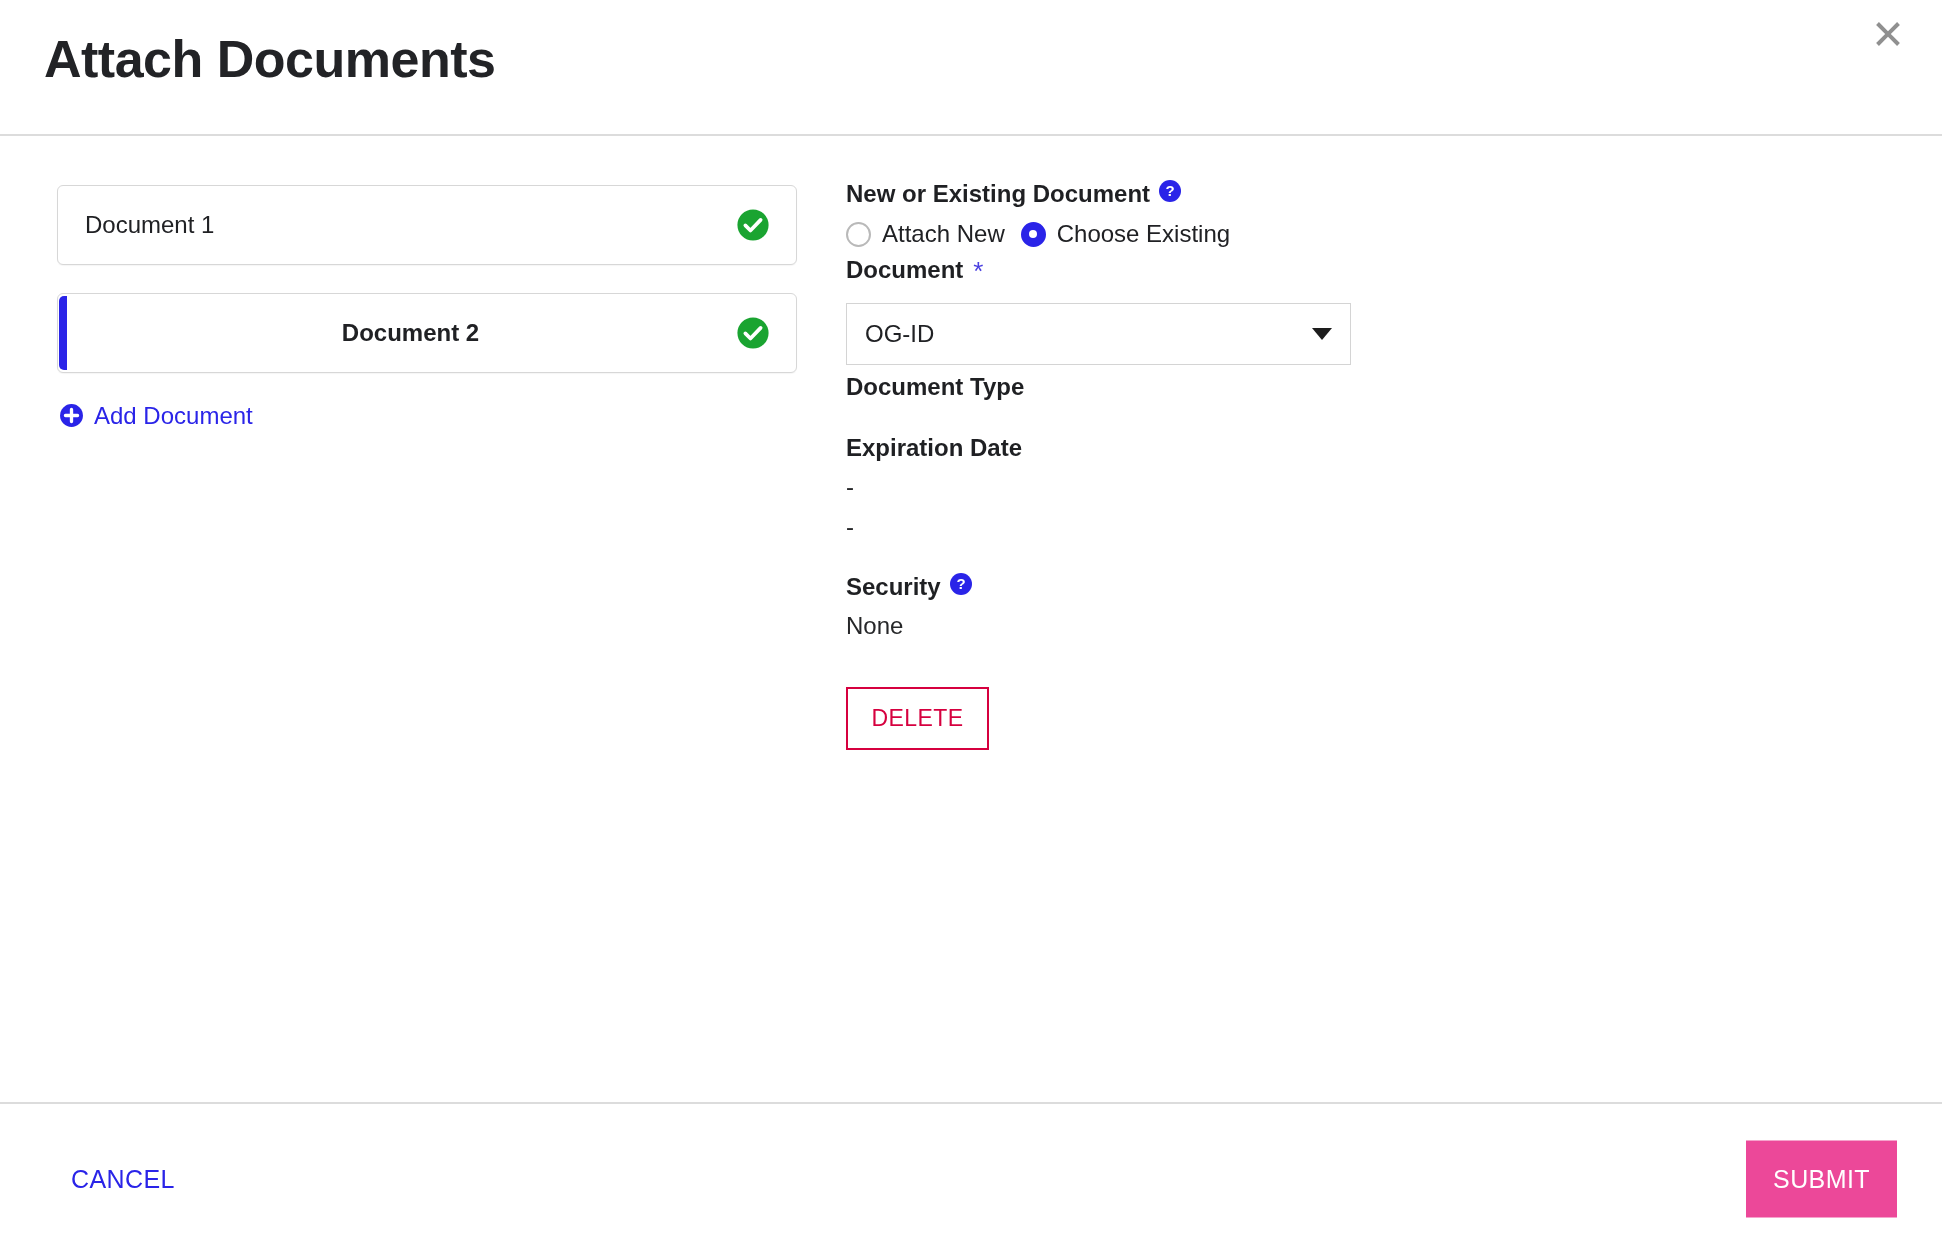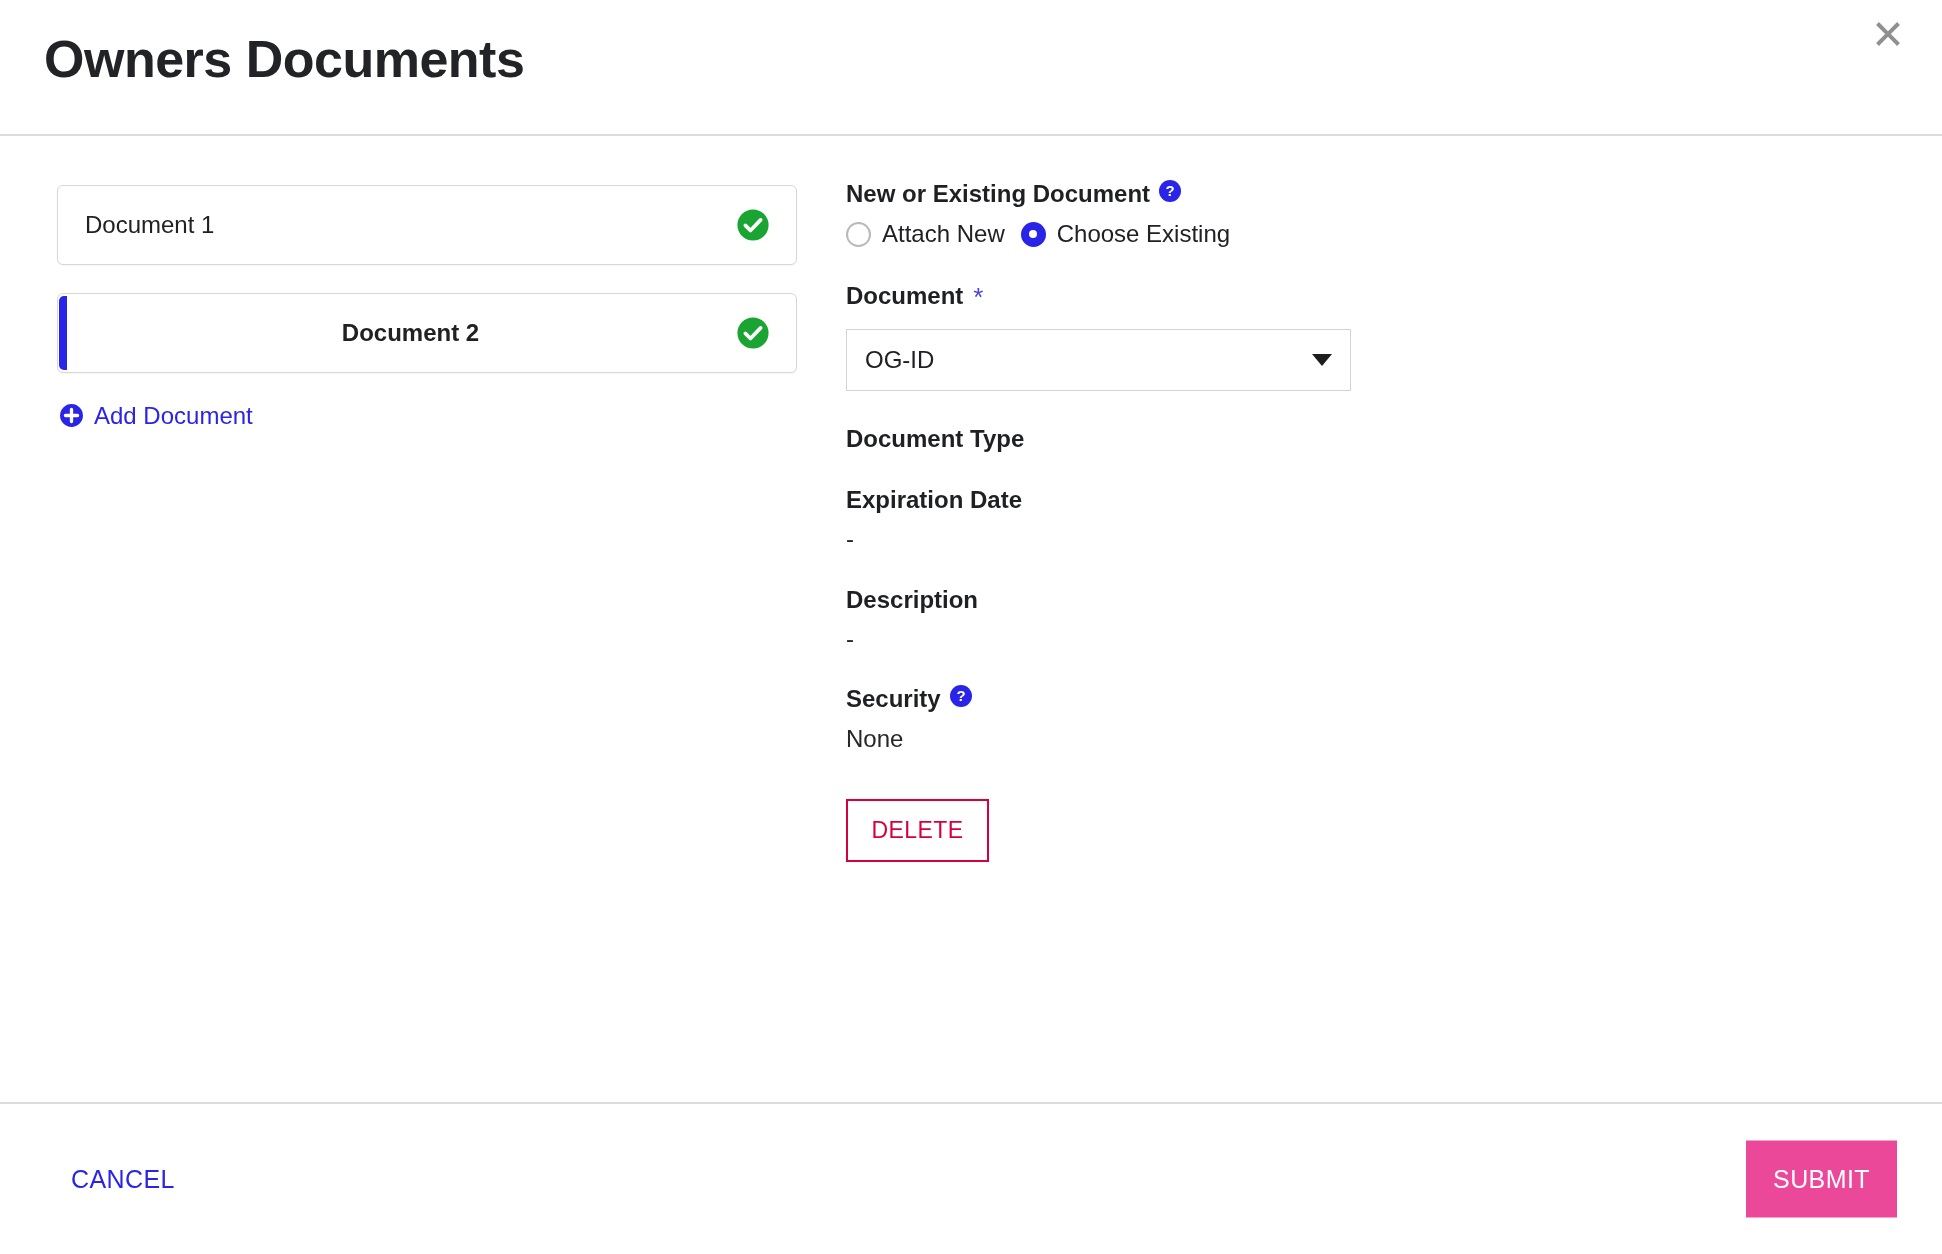--- a/index.html
+++ b/index.html
@@ -228,21 +228,21 @@
   .select-caret {
     width: 0;
     height: 0;
     border-left: 10px solid transparent;
     border-right: 10px solid transparent;
     border-top: 12px solid #1d1d1d;
     flex: 0 0 auto;
   }
 
   .gap-lg { margin-top: 28px; }
-  .gap-md { margin-top: 32px; }
+  .gap-md { margin-top: 6px; }
 
   .delete-button {
     margin-top: 44px;
     width: 143px;
     height: 63px;
     border: 2px solid #d6003f;
     background: #ffffff;
     color: #d6003f;
     font-size: 23px;
     font-weight: 400;
@@ -295,21 +295,21 @@
     display: flex;
     align-items: center;
     justify-content: center;
     padding: 0;
   }
 </style>
 </head>
 <body>
 
 <div class="modal-header">
-  <div class="modal-title">Owners Documents</div>
+  <div class="modal-title">Attach Documents</div>
   <button class="close-button" aria-label="Close">
     <svg viewBox="0 0 24 24" width="34" height="34">
       <path d="M5.6 3.6 12 10l6.4-6.4 2 2L14 12l6.4 6.4-2 2L12 14l-6.4 6.4-2-2L10 12 3.6 5.6z" fill="#909090"></path>
     </svg>
   </button>
 </div>
 
 <div class="modal-body">
 
   <div class="doc-list">
@@ -377,21 +377,20 @@
     <div class="select-wrap">
       <span class="select-value">OG-ID</span>
       <span class="select-caret"></span>
     </div>
 
     <div class="field-label gap-md">Document Type</div>
 
     <div class="field-label gap-lg">Expiration Date</div>
     <div class="field-value">-</div>
 
-    <div class="field-label gap-lg">Description</div>
     <div class="field-value">-</div>
 
     <div class="field-label gap-lg">
       <span>Security</span>
       <span class="help-icon">
         <svg viewBox="0 0 24 24" width="24" height="24">
           <circle cx="12" cy="12" r="11" fill="#2a24e8"></circle>
           <text x="12" y="17.4" text-anchor="middle" font-family="Liberation Sans, sans-serif" font-size="15" font-weight="700" fill="#ffffff">?</text>
         </svg>
       </span>

